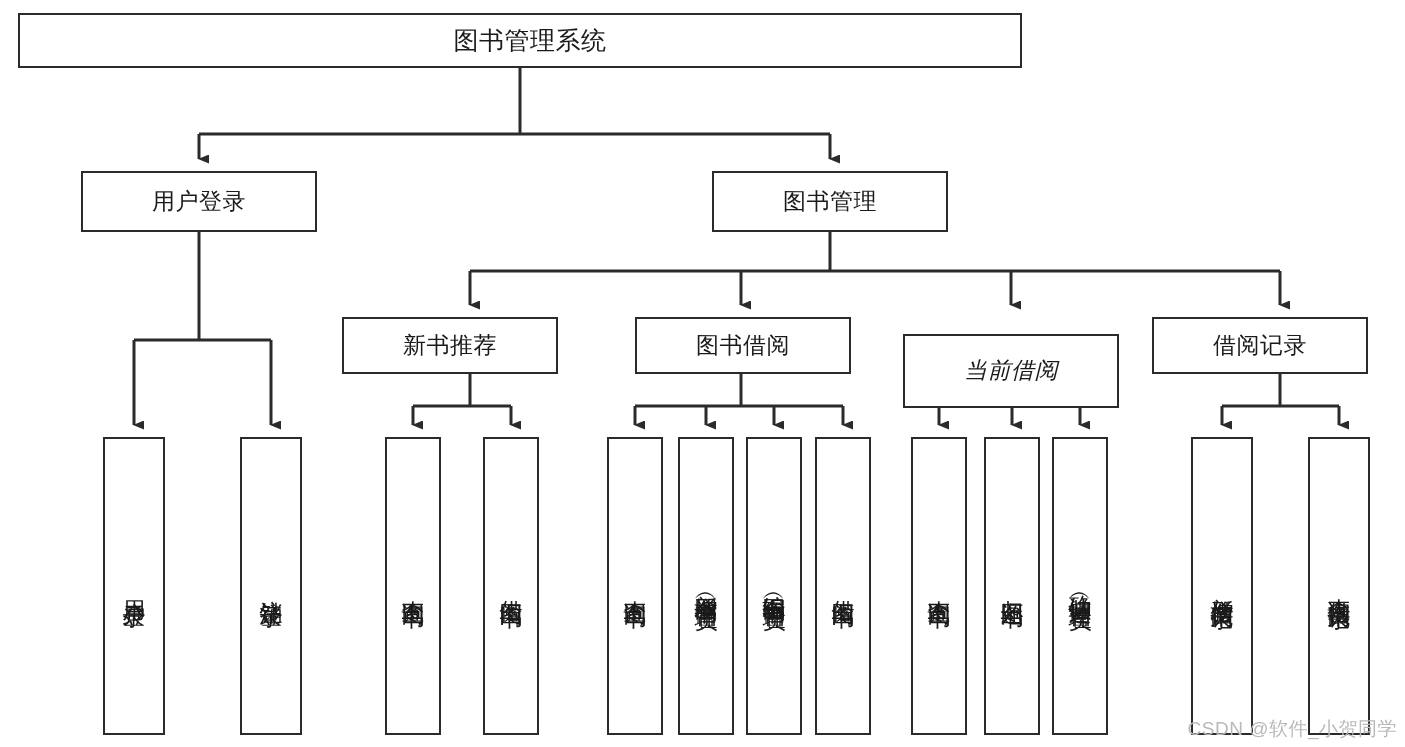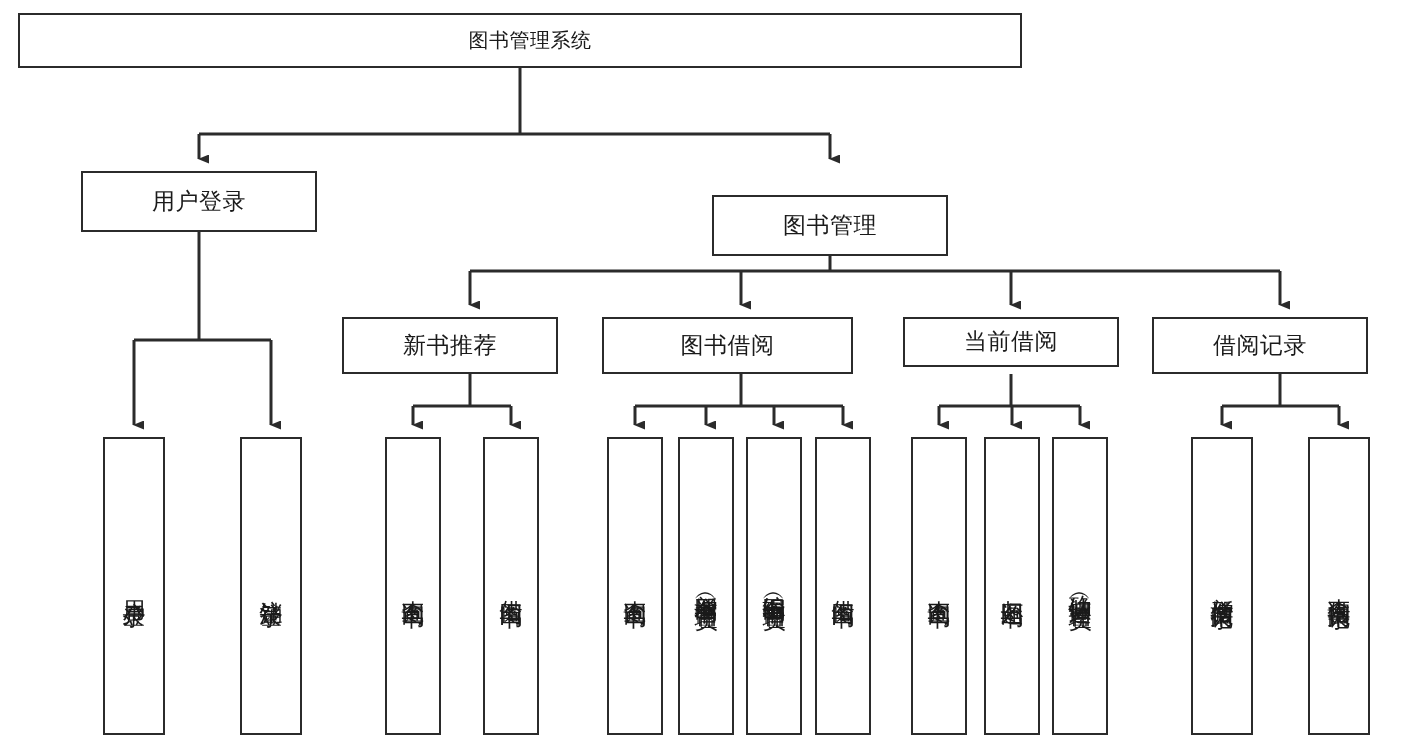--- a/index.html
+++ b/index.html
@@ -48,21 +48,21 @@
     letter-spacing: 0.5px;
   }
   .node.vertical .label {
     writing-mode: vertical-rl;
     text-orientation: upright;
     font-size: 23px;
     letter-spacing: 2px;
     line-height: 1;
   }
   .node.root .label {
-    font-size: 20px;
+    font-size: 25px;
     margin-left: 20px;
   }
   .watermark {
     position: absolute;
     right: 8px;
     bottom: 5px;
     font-size: 19px;
     color: #b9b9b9;
     letter-spacing: 0.5px;
     white-space: nowrap;
@@ -117,30 +117,30 @@
       </g>
   </svg>
 
   <div id="node-layer">
       <div class="node horizontal root" style="left: 18px; top: 13px; width: 1004px; height: 55px;">
         <span class="label">图书管理系统</span>
       </div>
       <div class="node horizontal" style="left: 81px; top: 171px; width: 236px; height: 61px;">
         <span class="label">用户登录</span>
       </div>
-      <div class="node horizontal" style="left: 712px; top: 171px; width: 236px; height: 61px; margin-top: 24px;">
+      <div class="node horizontal" style="left: 712px; top: 171px; width: 236px; height: 61px;">
         <span class="label">图书管理</span>
       </div>
       <div class="node horizontal" style="left: 342px; top: 317px; width: 216px; height: 57px;">
         <span class="label">新书推荐</span>
       </div>
-      <div class="node horizontal" style="left: 602px; top: 317px; width: 251px; height: 57px;">
+      <div class="node horizontal" style="left: 635px; top: 317px; width: 216px; height: 57px;">
         <span class="label">图书借阅</span>
       </div>
-      <div class="node horizontal" style="left: 903px; top: 317px; width: 216px; height: 50px;">
+      <div class="node horizontal" style="left: 903px; top: 334px; width: 216px; height: 74px; font-style: italic;">
         <span class="label">当前借阅</span>
       </div>
       <div class="node horizontal" style="left: 1152px; top: 317px; width: 216px; height: 57px;">
         <span class="label">借阅记录</span>
       </div>
       <div class="node vertical" style="left: 103px; top: 437px; width: 62px; height: 298px;">
         <span class="label">用户登录</span>
       </div>
       <div class="node vertical" style="left: 240px; top: 437px; width: 62px; height: 298px;">
         <span class="label">注销登录</span>
@@ -173,14 +173,15 @@
         <span class="label">确认归还（管理员）</span>
       </div>
       <div class="node vertical" style="left: 1191px; top: 437px; width: 62px; height: 298px;">
         <span class="label">新增借阅记录</span>
       </div>
       <div class="node vertical" style="left: 1308px; top: 437px; width: 62px; height: 298px;">
         <span class="label">查询借阅记录</span>
       </div>
     </div>
 
+  <div class="watermark">CSDN @软件_小贺同学</div>
 
 </div>
 
 </body></html>

